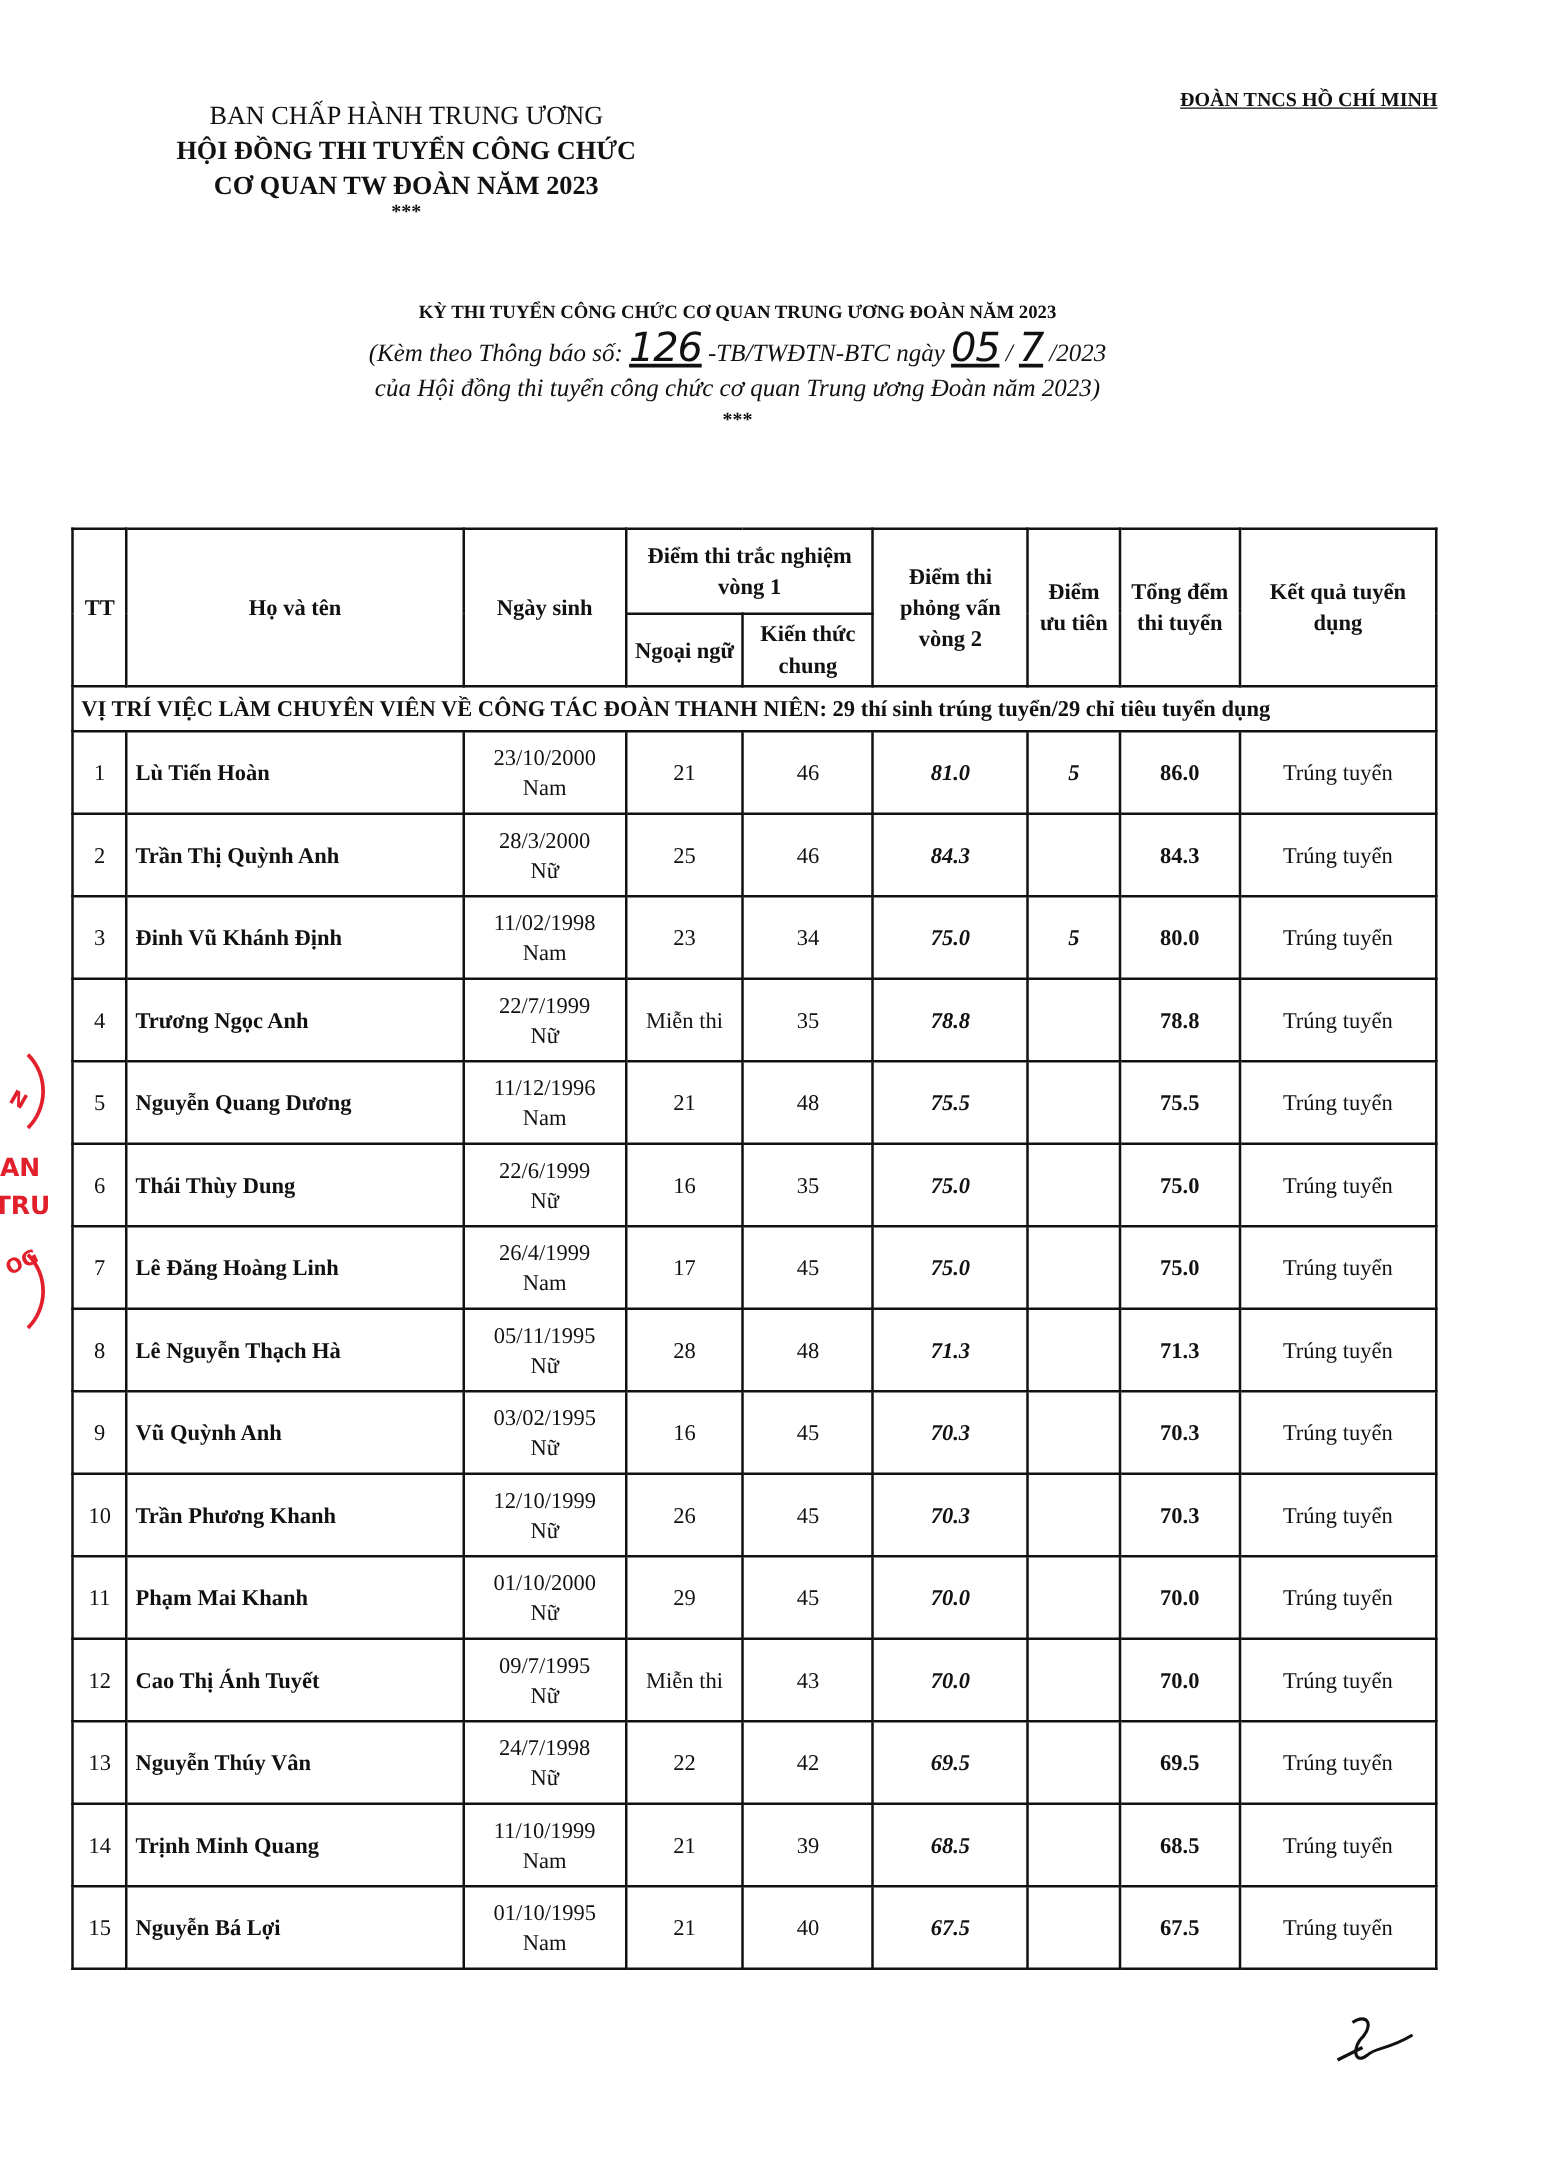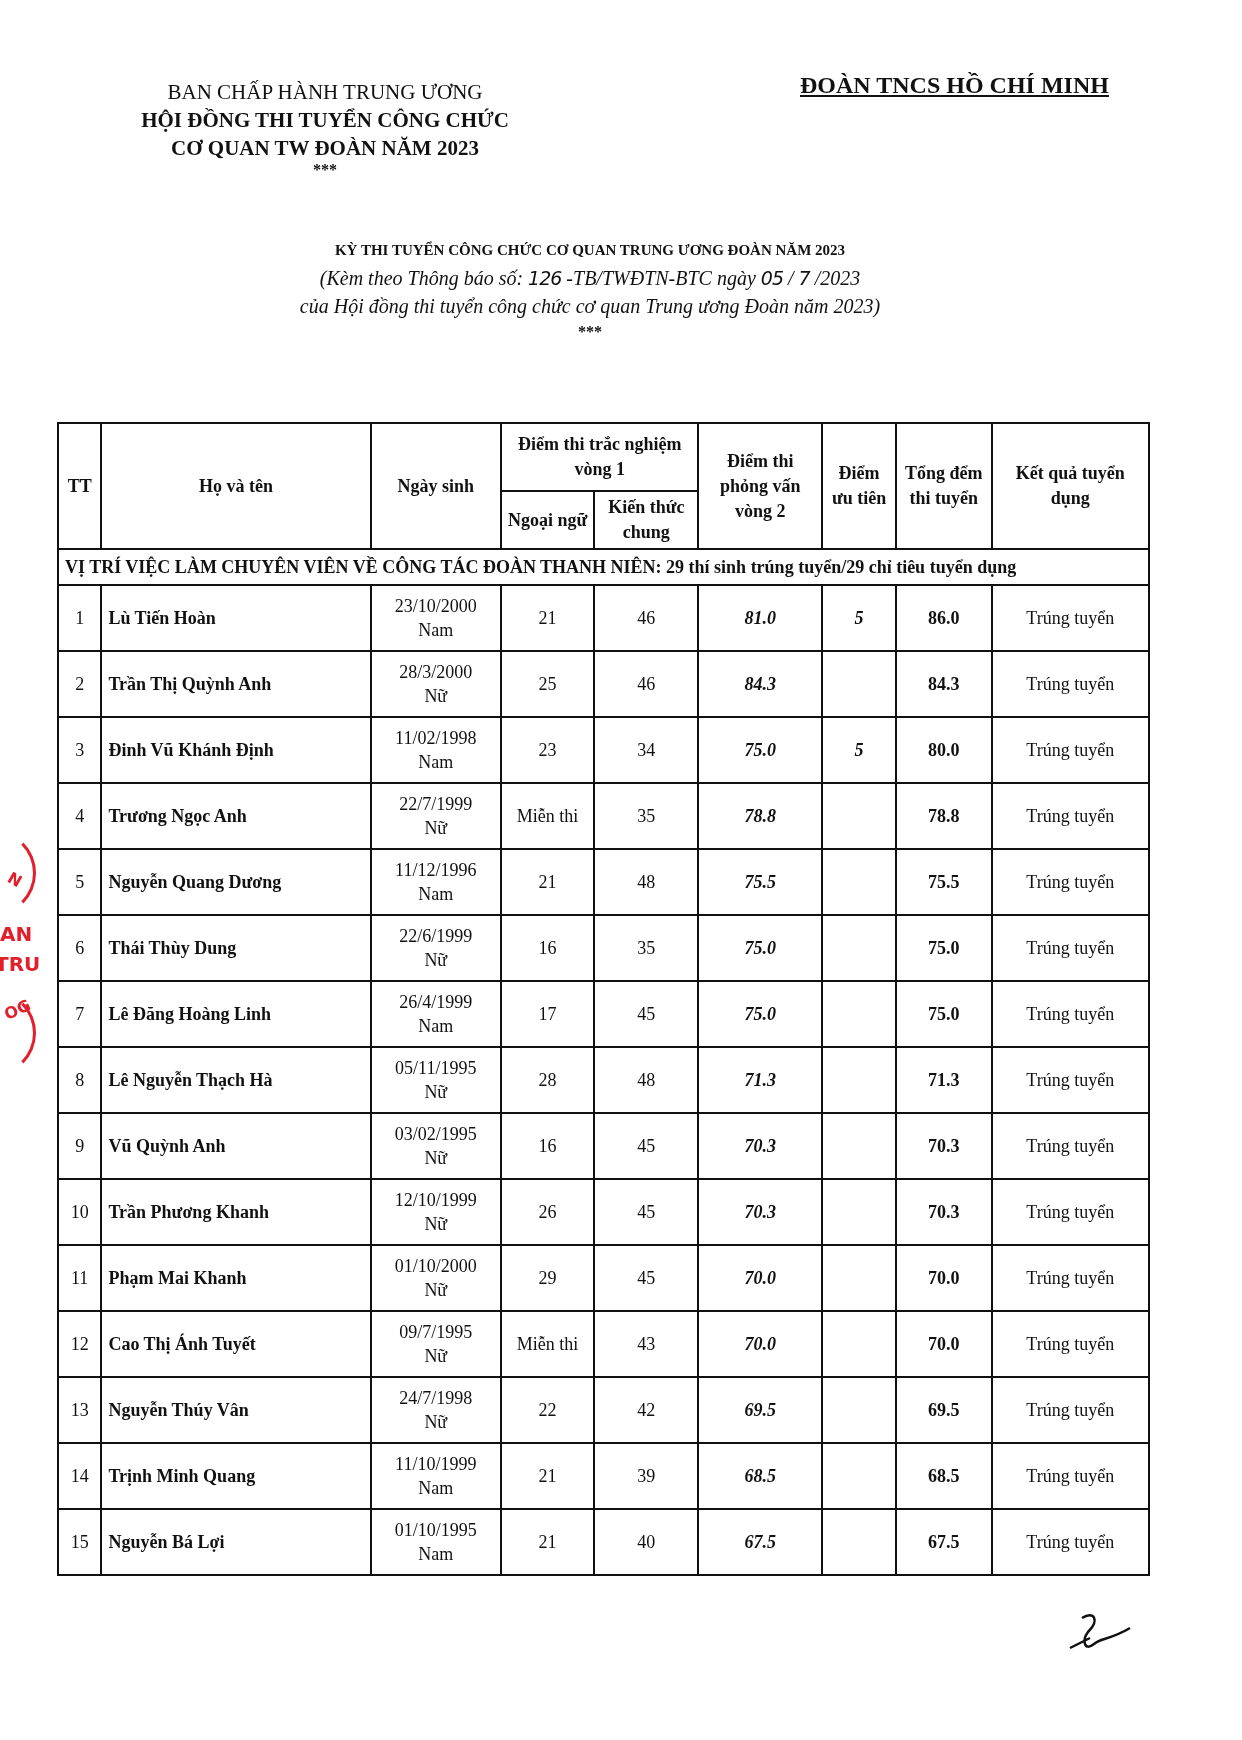--- a/index.html
+++ b/index.html
@@ -8,30 +8,30 @@
     font-family: "Liberation Serif", "DejaVu Serif", serif; color: #111;
   }
   .left-header {
     position: absolute; left: 95px; top: 78px; width: 460px; text-align: center;
     line-height: 28px;
   }
   .left-header .l1 { font-size: 21px; font-weight: normal; }
   .left-header .l2, .left-header .l3 { font-size: 21px; font-weight: bold; text-align: center; }
   .left-header .stars { font-size: 16px; font-weight: bold; line-height: 16px; }
   .right-header {
-    position: absolute; left: 800px; top: 72px; width: 350px; text-align: left;
-    font-size: 24px; font-weight: bold; text-decoration: underline;
+    position: absolute; left: 800px; top: 72px; width: 350px; text-align: right;
+    font-size: 16px; font-weight: bold; text-decoration: underline;
   }
   .title-block {
     position: absolute; left: 150px; top: 236px; width: 880px; text-align: center;
   }
   .title-block .t1 { font-size: 21px; font-weight: bold; line-height: 28px; }
   .title-block .t2 { font-size: 15px; font-weight: bold; line-height: 28px; }
   .title-block .t3, .title-block .t4 { font-size: 20px; font-style: italic; line-height: 28px; }
-  .title-block .hand { font-family: "DejaVu Sans", sans-serif; font-style: italic; font-size: 19px; letter-spacing: -1px; }
+  .title-block .hand { font-family: "DejaVu Sans", sans-serif; font-style: italic; font-size: 32px; letter-spacing: -1px; text-decoration: underline; }
   .title-block .stars { font-size: 16px; font-weight: bold; line-height: 16px; margin-top: 4px; }
 
   table.results {
     position: absolute; left: 57px; top: 422px; width: 1093px;
     border-collapse: collapse; table-layout: fixed; font-size: 18px;
   }
   table.results th, table.results td {
     border: 2px solid #111; text-align: center; vertical-align: middle; padding: 0 4px;
   }
   table.results th { font-weight: bold; font-size: 18px; line-height: 25px; }

